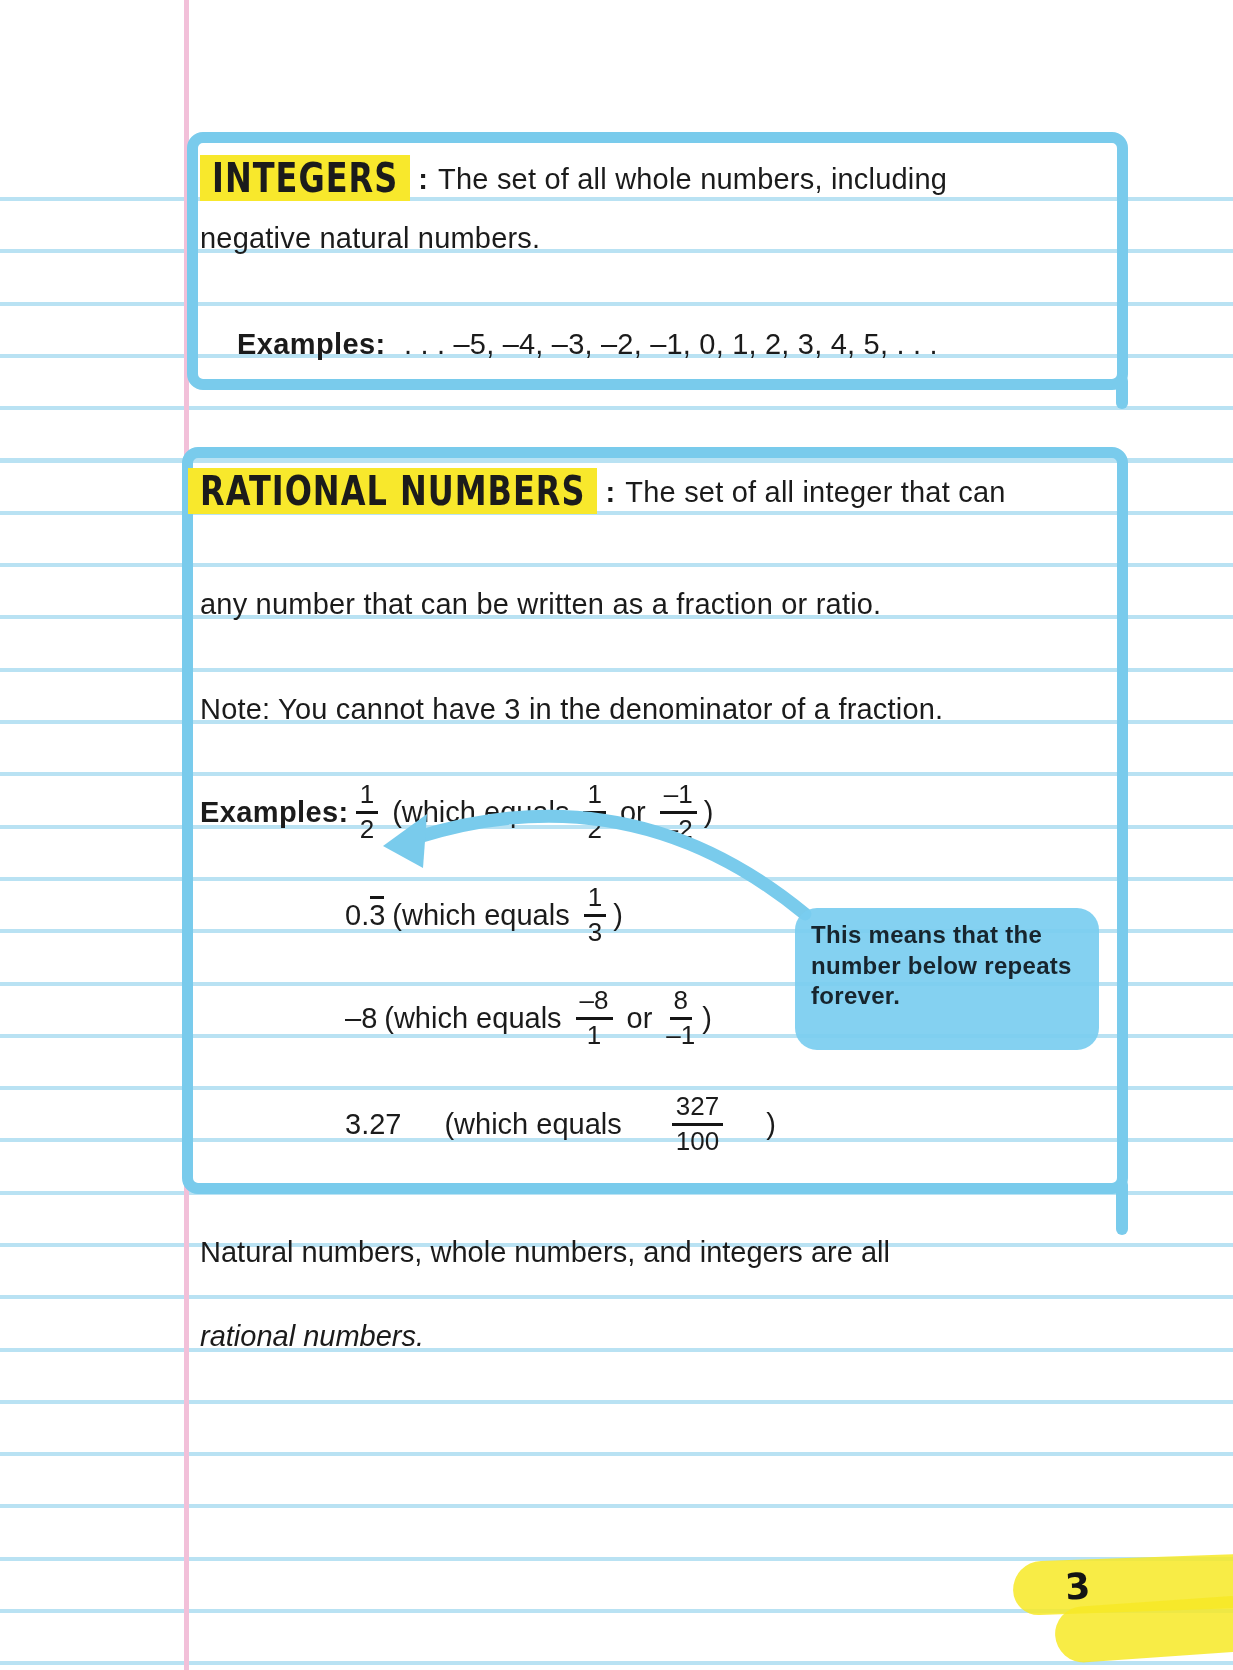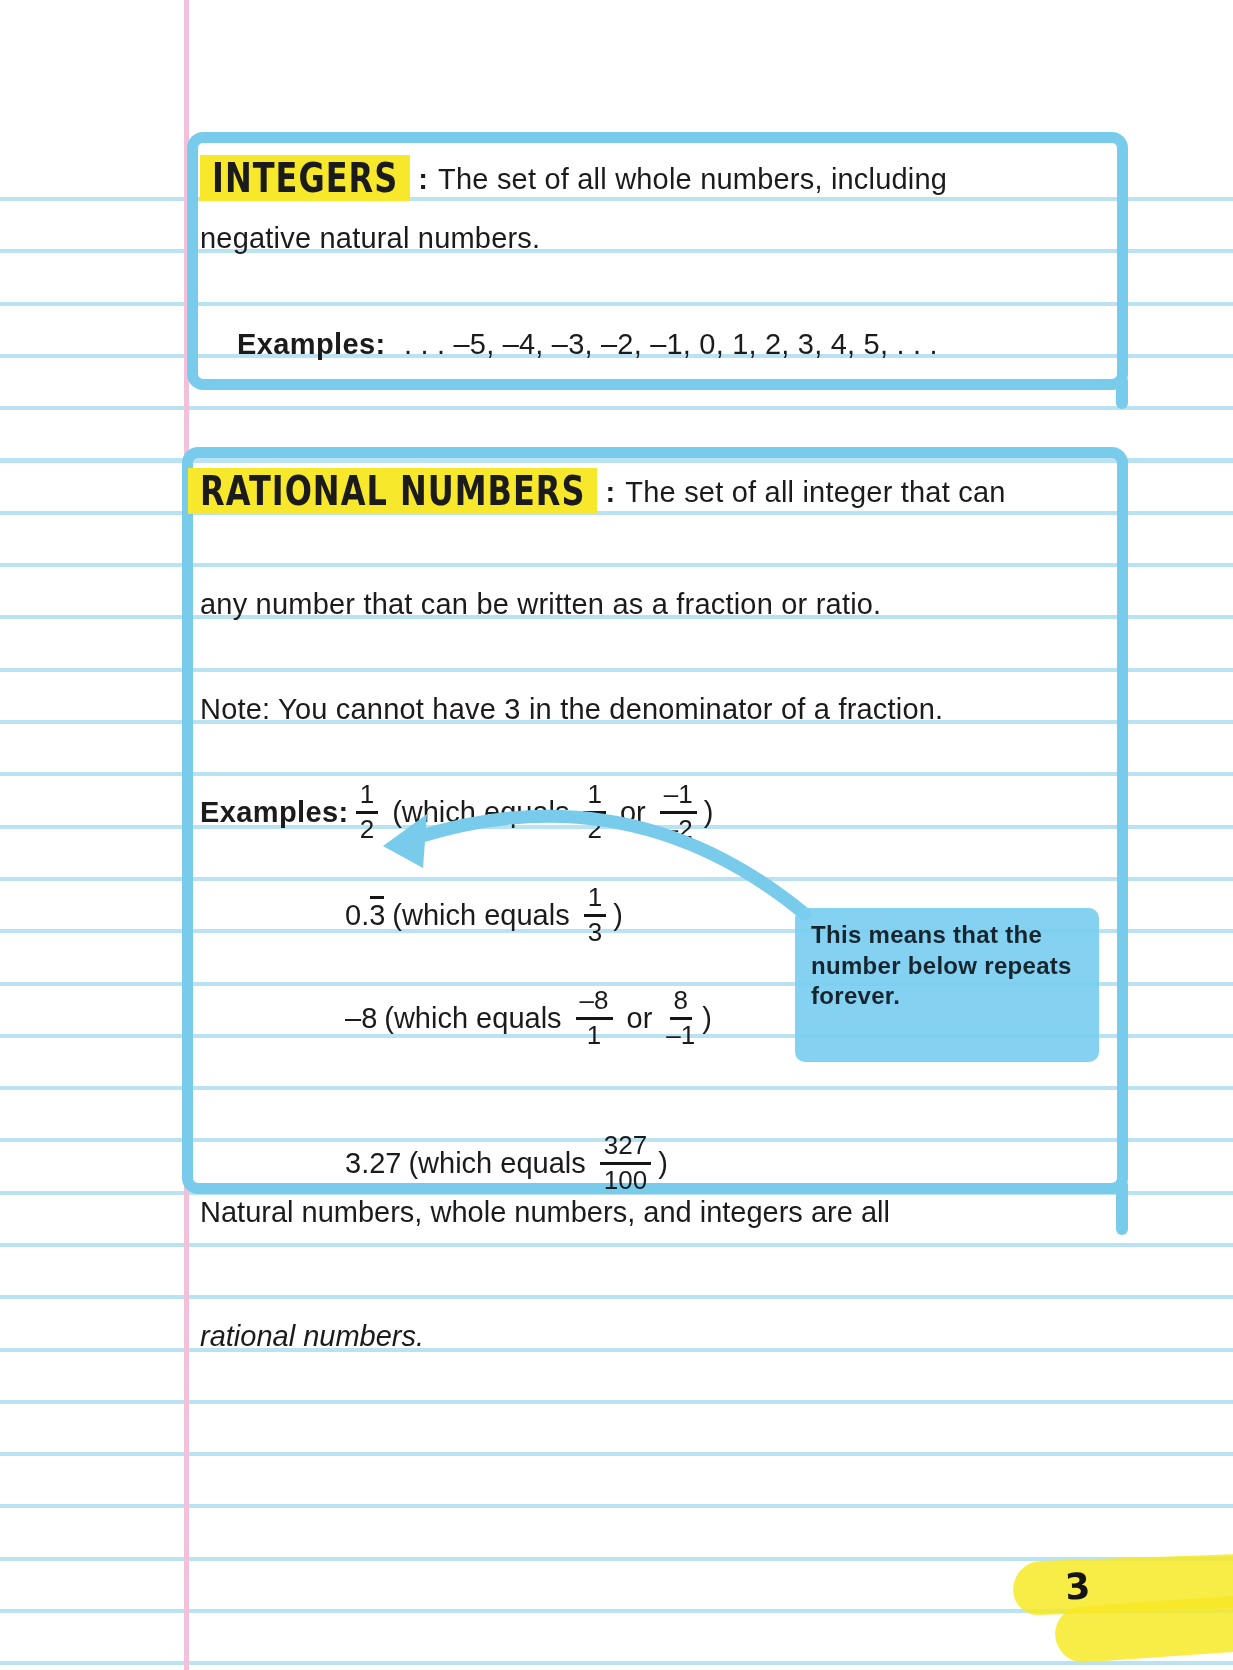--- a/index.html
+++ b/index.html
@@ -32,21 +32,21 @@
   .math-row{position:absolute;display:flex;align-items:center;height:84px;font-size:29px;white-space:nowrap;}
   .math-row .gap{margin:0 7px;}
   .frac{display:inline-flex;flex-direction:column;align-items:center;font-size:26px;line-height:1.05;margin:0 7px;}
   .frac .num{padding:0 4px 2px;border-bottom:3px solid #151515;}
   .frac .den{padding-top:2px;}
   .rep{position:relative;display:inline-block;}
   .rep::before{content:"";position:absolute;top:-3px;left:1px;right:1px;height:3px;background:#151515;}
 
   
   .callout{position:absolute;left:795px;top:908px;width:276px;height:116px;
-           background:rgba(122,205,240,.92);border-radius:10px;padding:12px 12px 26px 16px;
+           background:rgba(122,205,240,.92);border-radius:22px;padding:12px 12px 14px 16px;
            font-weight:bold;font-size:24px;line-height:1.28;color:#17252e;letter-spacing:.3px;}
   .arrow-svg{position:absolute;left:375px;top:762px;}
 
   
   .footer-line{position:absolute;left:200px;font-size:29px;white-space:nowrap;}
 
   
   .pagenum-wrap{position:absolute;right:0;top:1552px;width:220px;height:118px;}
   .swoosh{position:absolute;background:rgba(247,233,38,.85);}
   .swoosh-top{left:0;top:6px;width:226px;height:54px;border-radius:32px 4px 4px 28px;transform:rotate(-2deg);}
@@ -131,42 +131,42 @@
       <span class="den">1</span>
     </span>
     <span class="gap">or</span>
     <span class="frac">
       <span class="num">8</span>
       <span class="den">–1</span>
     </span>
     <span>)</span>
   </div>
 
-  <div class="math-row" style="left:345px;top:1121px;">
+  <div class="math-row" style="left:345px;top:1082px;gap:36px;">
     <span>3.27</span>
     <span class="gap">(which equals</span>
     <span class="frac">
       <span class="num">327</span>
       <span class="den">100</span>
     </span>
     <span>)</span>
   </div>
 
   <svg class="arrow-svg" width="450" height="170" viewBox="0 0 450 170">
     <path d="M430,152 Q255,8 40,76" fill="none" stroke="#79cbec" stroke-width="13" stroke-linecap="round"></path>
     <polygon points="8,84 52,52 48,106" fill="#79cbec"></polygon>
   </svg>
 
   <div class="callout">
     <div>This means that the</div>
     <div>number below repeats</div>
     <div>forever.</div>
   </div>
 
-  <div class="footer-line" style="top:1196px;text-align:right;">Natural numbers, whole numbers, and integers are all</div>
+  <div class="footer-line" style="top:1236px;text-align:right;">Natural numbers, whole numbers, and integers are all</div>
   <div class="footer-line" style="top:1320px;font-style:italic;">rational numbers.</div>
 
   <div class="pagenum-wrap">
     <div class="swoosh swoosh-top"></div>
     <div class="swoosh swoosh-bottom"></div>
     <div class="pagenum">3</div>
   </div>
 
 </div>
 

